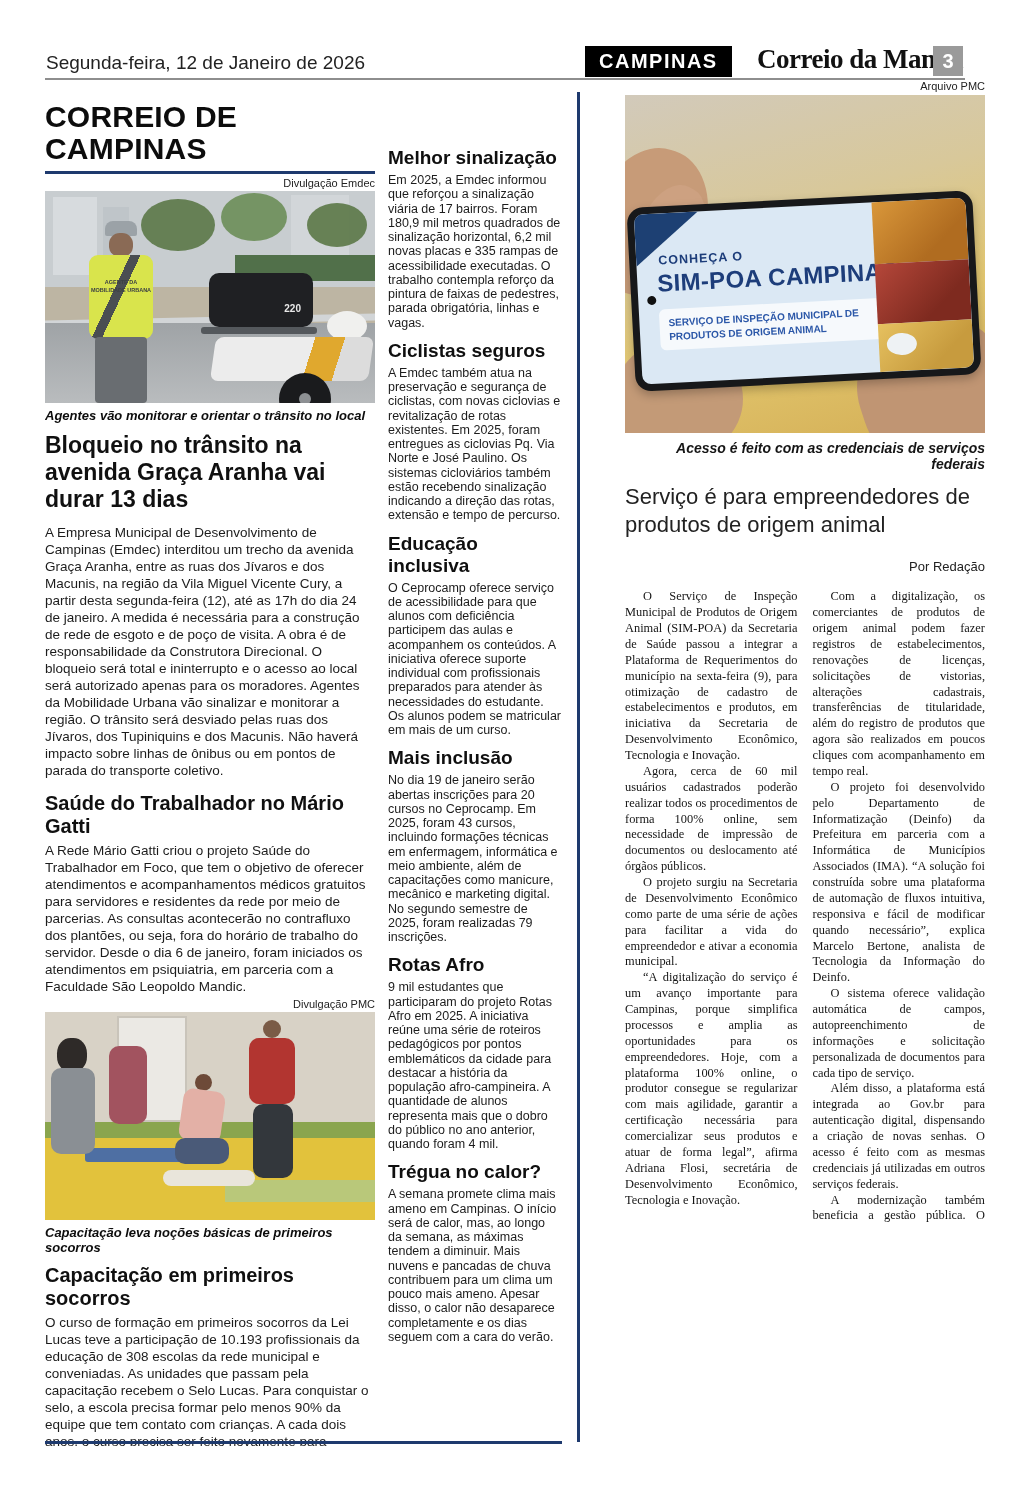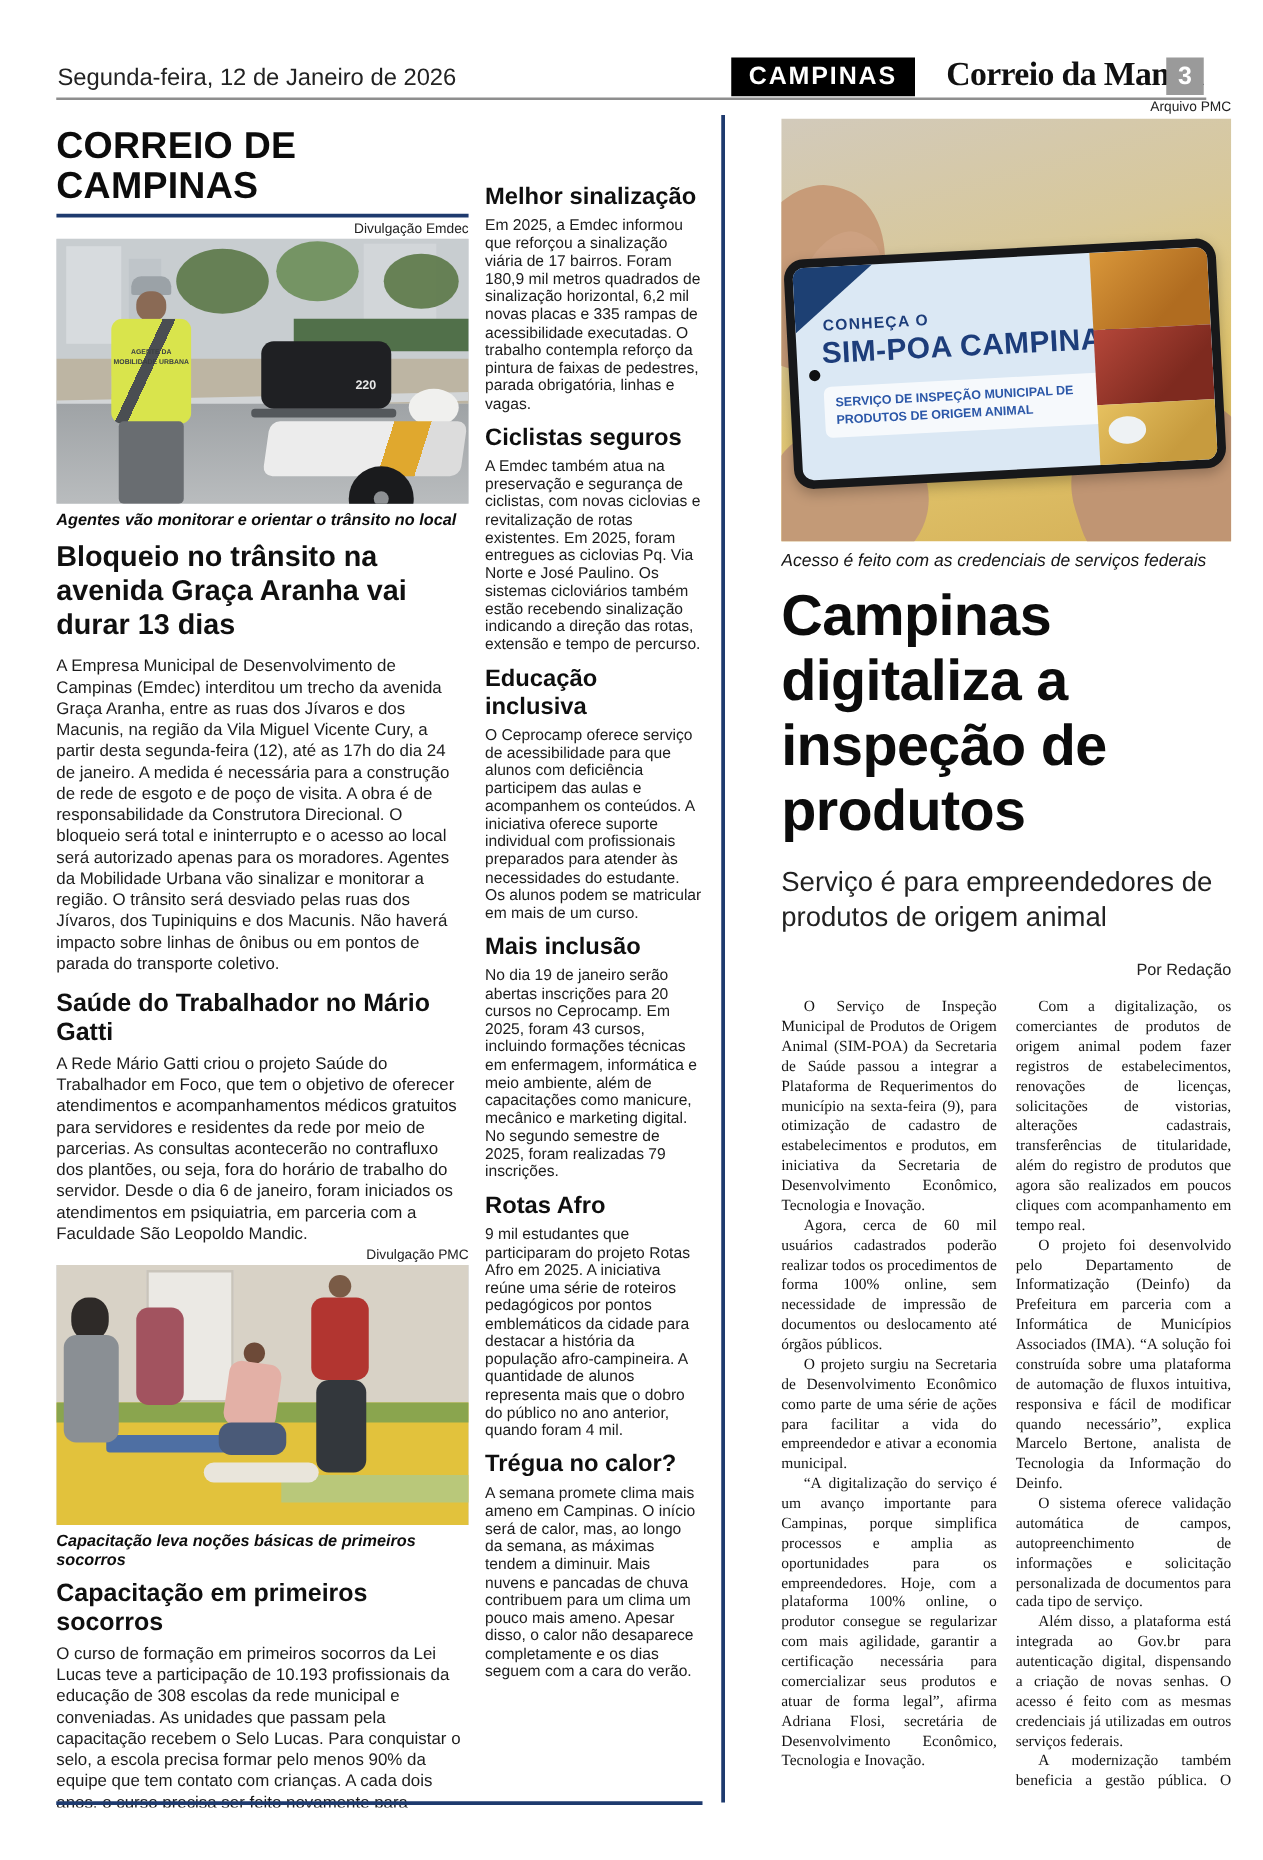--- a/index.html
+++ b/index.html
@@ -98,21 +98,21 @@
   .scr-kicker{position:absolute;left:22px;top:40px;font-size:12.5px;font-weight:600;color:#1d3d7a;letter-spacing:1px;}
   .scr-title{position:absolute;left:20px;top:56px;font-size:24px;font-weight:800;color:#1d3d7a;letter-spacing:.3px;}
   .scr-banner{position:absolute;left:20px;top:96px;width:218px;background:rgba(255,255,255,.75);
               border-radius:6px;padding:7px 9px;font-size:10px;font-weight:700;color:#2b57a8;line-height:1.35;}
   .collage{position:absolute;right:0;top:0;bottom:0;width:94px;}
   .tile{position:absolute;left:0;width:100%;}
   .tile-cheese{top:0;height:62px;background:linear-gradient(135deg,#d9973a,#b06c20 70%);}
   .tile-meat{top:62px;height:60px;background:linear-gradient(135deg,#b5473a,#7e2a1f 70%);}
   .tile-honey{top:122px;height:48px;background:linear-gradient(135deg,#e6c160,#c79b3e 70%);}
   .tile-plate{position:absolute;left:8px;top:132px;width:30px;height:22px;background:#eef2f4;border-radius:50%;}
-  .r-caption{font-size:14px;font-style:italic;font-weight:400;color:#151515;margin:7px 0 11px;}
+  .r-caption{font-size:14px;font-style:italic;font-weight:700;color:#151515;margin:7px 0 11px;text-align:right;}
   .r-headline{font-size:46px;font-weight:700;line-height:1.13;letter-spacing:-0.5px;color:#0c0c0c;margin:0 0 17px;}
   .r-subhead{font-size:22px;font-weight:400;line-height:1.28;color:#222;margin:0 0 20px;}
   .r-byline{font-size:13px;color:#222;margin:0 0 15px;text-align:right;}
   .r-body{column-count:2;column-gap:15px;height:650px;overflow:hidden;
           font-family:"Liberation Serif",serif;font-size:12.4px;line-height:1.28;color:#141414;
           text-align:justify;hyphens:auto;}
   .r-body p{margin:0;text-indent:18px;}
 </style>
 </head>
 <body>
@@ -242,21 +242,20 @@
             <div class="tile tile-cheese"></div>
             <div class="tile tile-meat"></div>
             <div class="tile tile-honey"></div>
             <div class="tile-plate"></div>
           </div>
         </div>
       </div>
     </div>
 
     <div class="r-caption">Acesso é feito com as credenciais de serviços federais</div>
-    <h1 class="r-headline">Campinas digitaliza a inspeção de produtos</h1>
     <div class="r-subhead">Serviço é para empreendedores de produtos de origem animal</div>
     <div class="r-byline">Por Redação</div>
 
     <div class="r-body" lang="pt">
       <p>O Serviço de Inspeção Municipal de Produtos de Origem Animal (SIM-POA) da Secretaria de Saúde passou a integrar a Plataforma de Requerimentos do município na sexta-feira (9), para otimização de cadastro de estabelecimentos e produtos, em iniciativa da Secretaria de Desenvolvimento Econômico, Tecnologia e Inovação.</p>
       <p>Agora, cerca de 60 mil usuários cadastrados poderão realizar todos os procedimentos de forma 100% online, sem necessidade de impressão de documentos ou deslocamento até órgãos públicos.</p>
       <p>O projeto surgiu na Secretaria de Desenvolvimento Econômico como parte de uma série de ações para facilitar a vida do empreendedor e ativar a economia municipal.</p>
       <p>“A digitalização do serviço é um avanço importante para Campinas, porque simplifica processos e amplia as oportunidades para os empreendedores. Hoje, com a plataforma 100% online, o produtor consegue se regularizar com mais agilidade, garantir a certificação necessária para comercializar seus produtos e atuar de forma legal”, afirma Adriana Flosi, secretária de Desenvolvimento Econômico, Tecnologia e Inovação.</p>
       <p>Com a digitalização, os comerciantes de produtos de origem animal podem fazer registros de estabelecimentos, renovações de licenças, solicitações de vistorias, alterações cadastrais, transferências de titularidade, além do registro de produtos que agora são realizados em poucos cliques com acompanhamento em tempo real.</p>
       <p>O projeto foi desenvolvido pelo Departamento de Informatização (Deinfo) da Prefeitura em parceria com a Informática de Municípios Associados (IMA). “A solução foi construída sobre uma plataforma de automação de fluxos intuitiva, responsiva e fácil de modificar quando necessário”, explica Marcelo Bertone, analista de Tecnologia da Informação do Deinfo.</p>

